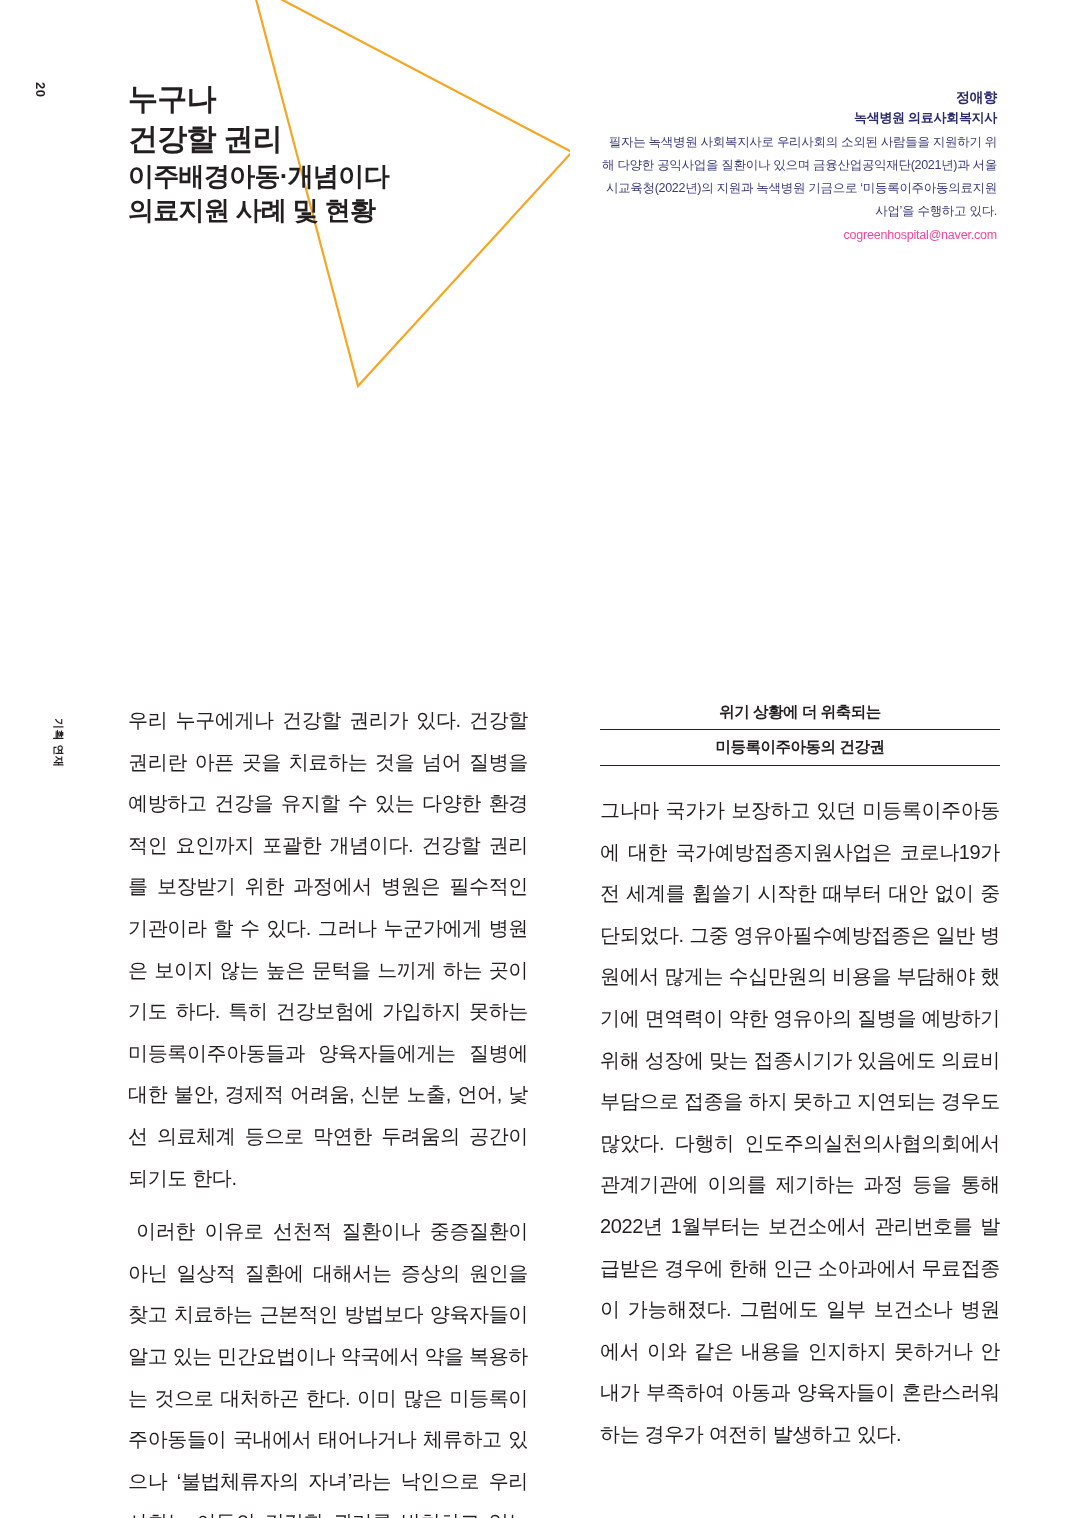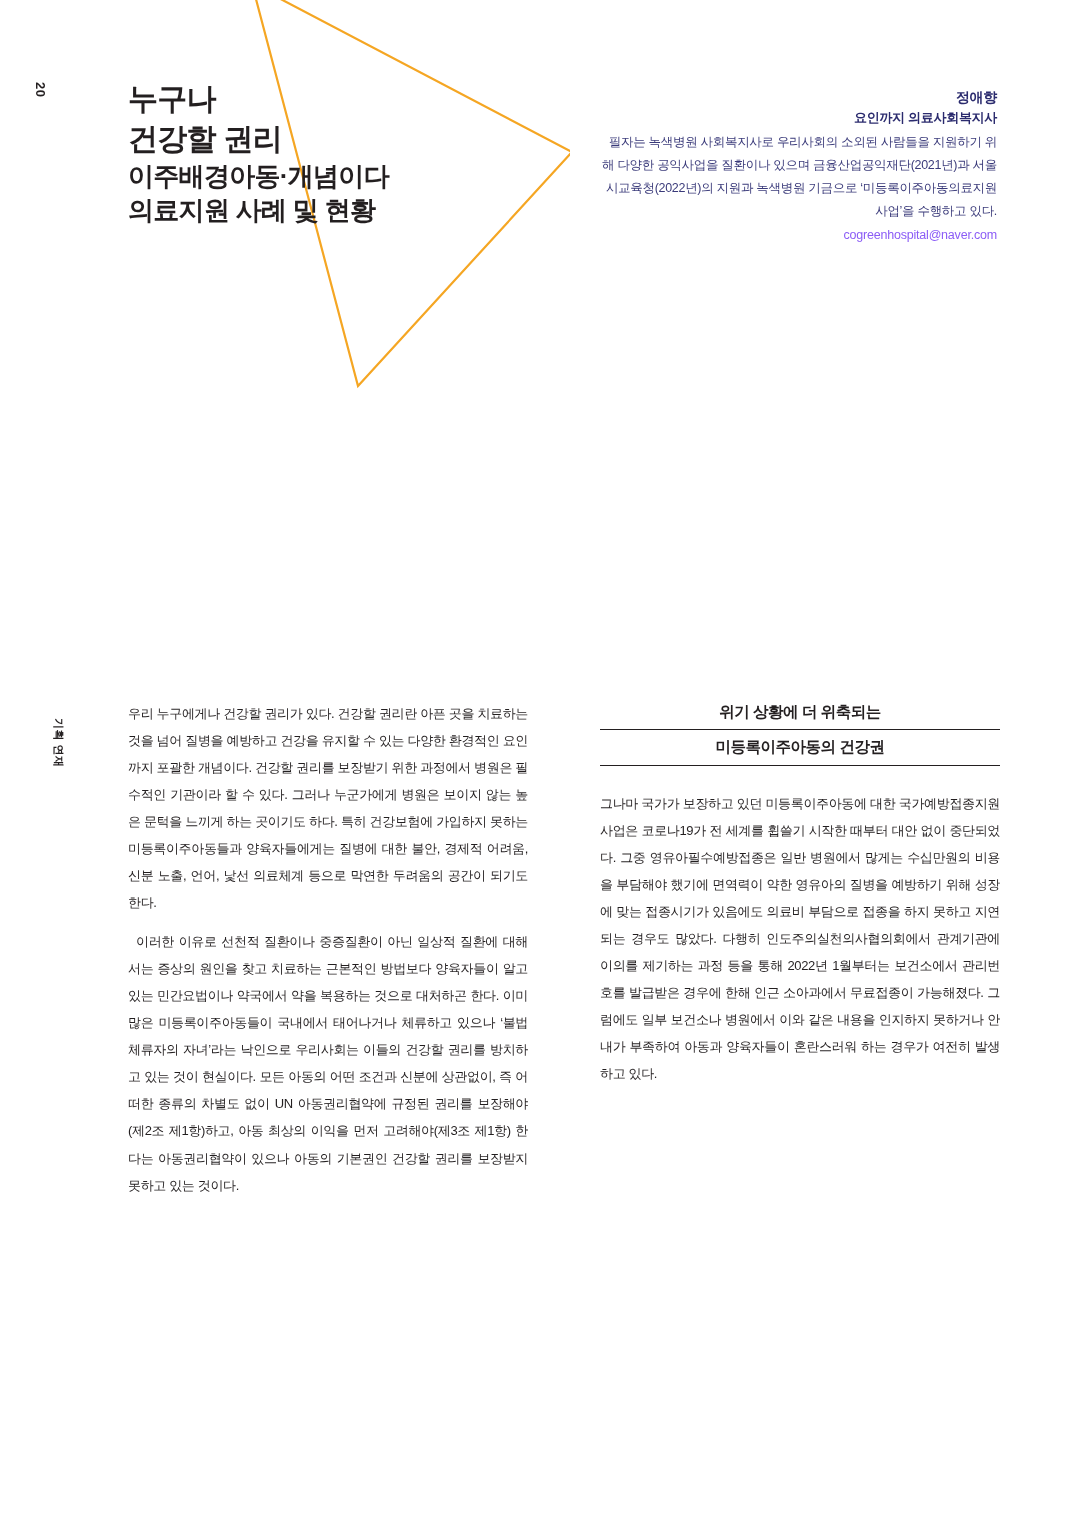--- a/index.html
+++ b/index.html
@@ -95,41 +95,41 @@
   }
   .author-desc {
     font-size: 12.5px;
     color: #3a3a7a;
     line-height: 1.85;
     letter-spacing: -0.3px;
     margin-top: 2px;
   }
   .author-email {
     font-size: 12.5px;
-    color: #8b5cf6;
+    color: #ec4899;
     line-height: 1.9;
     letter-spacing: -0.2px;
     margin-top: 1px;
   }
 
   
   .col-left {
     position: absolute;
     left: 128px;
     top: 700px;
     width: 400px;
   }
   .col-right {
     position: absolute;
     left: 600px;
     top: 700px;
     width: 400px;
   }
   .body-p {
-    font-size: 13px;
+    font-size: 20px;
     line-height: 2.08;
     letter-spacing: -0.35px;
     text-align: justify;
     color: #231f20;
     margin: 0;
   }
   .body-p + .body-p { margin-top: 12px; }
   .body-p.indent { text-indent: 8px; }
 
   
@@ -167,21 +167,21 @@
 
 <div class="title-block">
   <div class="title-line">누구나</div>
   <div class="title-line">건강할 권리</div>
   <div class="title-line small">이주배경아동·개념이다</div>
   <div class="title-line small">의료지원 사례 및 현황</div>
 </div>
 
 <div class="author-block">
   <div class="author-name">정애향</div>
-  <div class="author-role">요인까지 의료사회복지사</div>
+  <div class="author-role">녹색병원 의료사회복지사</div>
   <div class="author-desc">필자는 녹색병원 사회복지사로 우리사회의 소외된 사람들을 지원하기 위해 다양한 공익사업을 질환이나 있으며 금융산업공익재단(2021년)과 서울시교육청(2022년)의 지원과 녹색병원 기금으로 ‘미등록이주아동의료지원사업’을 수행하고 있다.</div>
   <div class="author-email">cogreenhospital@naver.com</div>
 </div>
 
 <div class="col-left">
   <p class="body-p">우리 누구에게나 건강할 권리가 있다. 건강할 권리란 아픈 곳을 치료하는 것을 넘어 질병을 예방하고 건강을 유지할 수 있는 다양한 환경적인 요인까지 포괄한 개념이다. 건강할 권리를 보장받기 위한 과정에서 병원은 필수적인 기관이라 할 수 있다. 그러나 누군가에게 병원은 보이지 않는 높은 문턱을 느끼게 하는 곳이기도 하다. 특히 건강보험에 가입하지 못하는 미등록이주아동들과 양육자들에게는 질병에 대한 불안, 경제적 어려움, 신분 노출, 언어, 낯선 의료체계 등으로 막연한 두려움의 공간이 되기도 한다.</p>
   <p class="body-p indent">이러한 이유로 선천적 질환이나 중증질환이 아닌 일상적 질환에 대해서는 증상의 원인을 찾고 치료하는 근본적인 방법보다 양육자들이 알고 있는 민간요법이나 약국에서 약을 복용하는 것으로 대처하곤 한다. 이미 많은 미등록이주아동들이 국내에서 태어나거나 체류하고 있으나 ‘불법체류자의 자녀’라는 낙인으로 우리사회는 이들의 건강할 권리를 방치하고 있는 것이 현실이다. 모든 아동의 어떤 조건과 신분에 상관없이, 즉 어떠한 종류의 차별도 없이 UN 아동권리협약에 규정된 권리를 보장해야(제2조 제1항)하고, 아동 최상의 이익을 먼저 고려해야(제3조 제1항) 한다는 아동권리협약이 있으나 아동의 기본권인 건강할 권리를 보장받지 못하고 있는 것이다.</p>
 </div>
 
 <div class="col-right">

